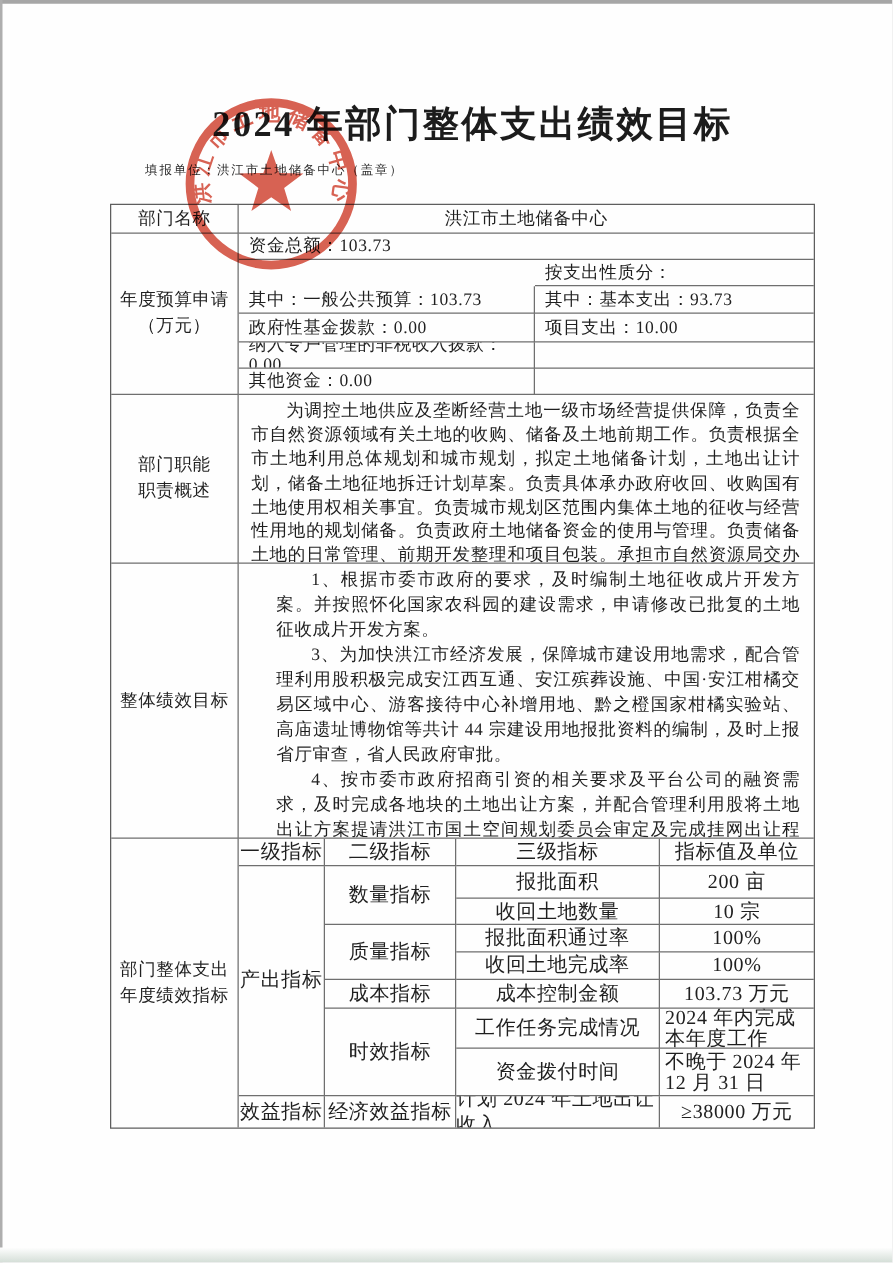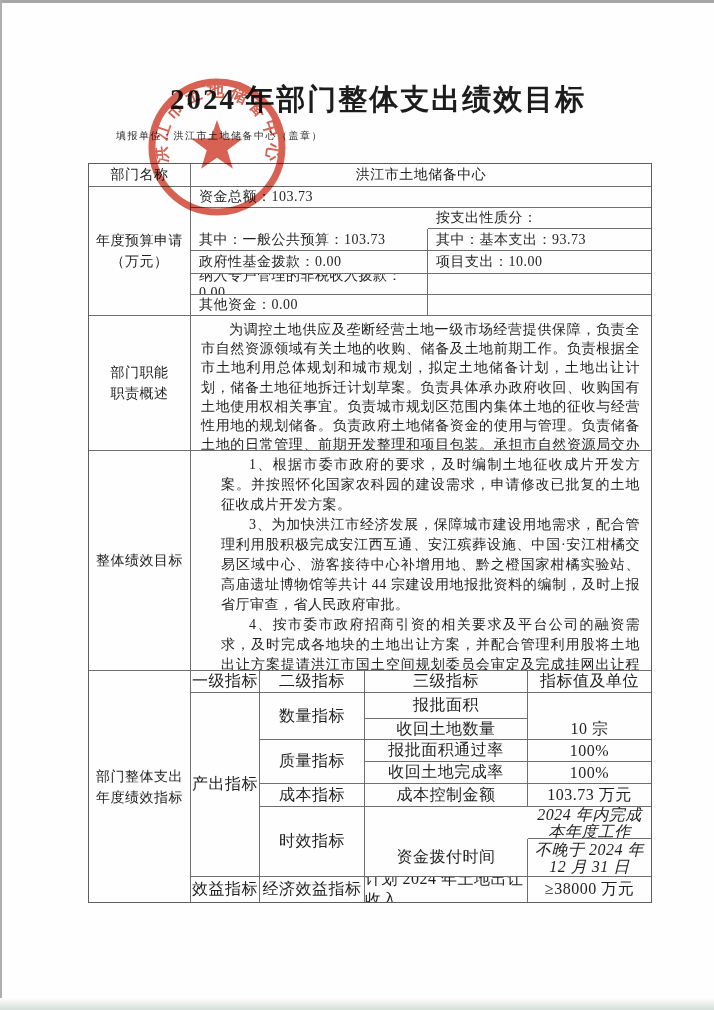--- a/index.html
+++ b/index.html
@@ -33,21 +33,21 @@
   }
   .cell.l{justify-content:flex-start;padding-left:8px;}
   .cell.col{flex-direction:column;line-height:21px;}
   .cell.nr{border-right:none;}
   .cell.nb{border-bottom:none;}
   .cell.para{display:block;padding:4px 11px 0 10px;}
   .para p{margin:0;text-indent:2em;text-align:justify;}
   .duty-text p{line-height:19.2px;font-size:14px;}
   .goals-text p{line-height:20px;font-size:14px;margin-left:20px;}
   .ind{font-size:16px;}
-  .vwrap{line-height:17px;text-align:center;padding:0 4px;font-style:italic;}
+  .vwrap{line-height:17px;text-align:left;padding:0 4px;}
   .stamp{position:absolute;left:140px;top:70px;opacity:0.8;mix-blend-mode:multiply;}
   .stamp text{font-family:"Liberation Serif","DejaVu Serif",serif;font-weight:700;}
 </style>
 </head>
 <body>
 
 <div class="scan">
   <div class="edge-top"></div>
   <div class="edge-left"></div>
   <div class="edge-bottom"></div>
@@ -109,33 +109,35 @@
     <div class="cell ind" style="grid-area:11/2/18/3">产出指标</div>
     <div class="cell ind nb" style="grid-area:18/2/19/3">效益指标</div>
 
     <div class="cell ind" style="grid-area:13/3/15/4">质量指标</div>
     <div class="cell ind" style="grid-area:11/3/13/4">数量指标</div>
     <div class="cell ind" style="grid-area:15/3/16/4">成本指标</div>
     <div class="cell ind" style="grid-area:16/3/18/4">时效指标</div>
     <div class="cell ind nb" style="grid-area:18/3/19/4">经济效益指标</div>
 
     <div class="cell ind" style="grid-area:11/4/12/6">报批面积</div>
+    <div class="cell ind nr" style="grid-area:11/6">200 亩</div>
 
     <div class="cell ind" style="grid-area:12/4/13/6">收回土地数量</div>
     <div class="cell ind nr" style="grid-area:12/6">10 宗</div>
 
     <div class="cell ind" style="grid-area:13/4/14/6">报批面积通过率</div>
     <div class="cell ind nr" style="grid-area:13/6">100%</div>
 
     <div class="cell ind" style="grid-area:14/4/15/6">收回土地完成率</div>
     <div class="cell ind nr" style="grid-area:14/6">100%</div>
 
     <div class="cell ind" style="grid-area:15/4/16/6">成本控制金额</div>
     <div class="cell ind nr" style="grid-area:15/6">103.73 万元</div>
 
+    <div class="cell ind" style="grid-area:16/4/17/6">工作任务完成情况</div>
     <div class="cell ind nr" style="grid-area:16/6">
         <span class="vwrap">2024 年内完成本年度工作</span>
       </div>
 
     <div class="cell ind" style="grid-area:17/4/18/6">资金拨付时间</div>
     <div class="cell ind nr" style="grid-area:17/6">
         <span class="vwrap">不晚于 2024 年 12 月 31 日</span>
       </div>
 
     <div class="cell ind nb" style="grid-area:18/4/19/6">计划 2024 年土地出让收入</div>

